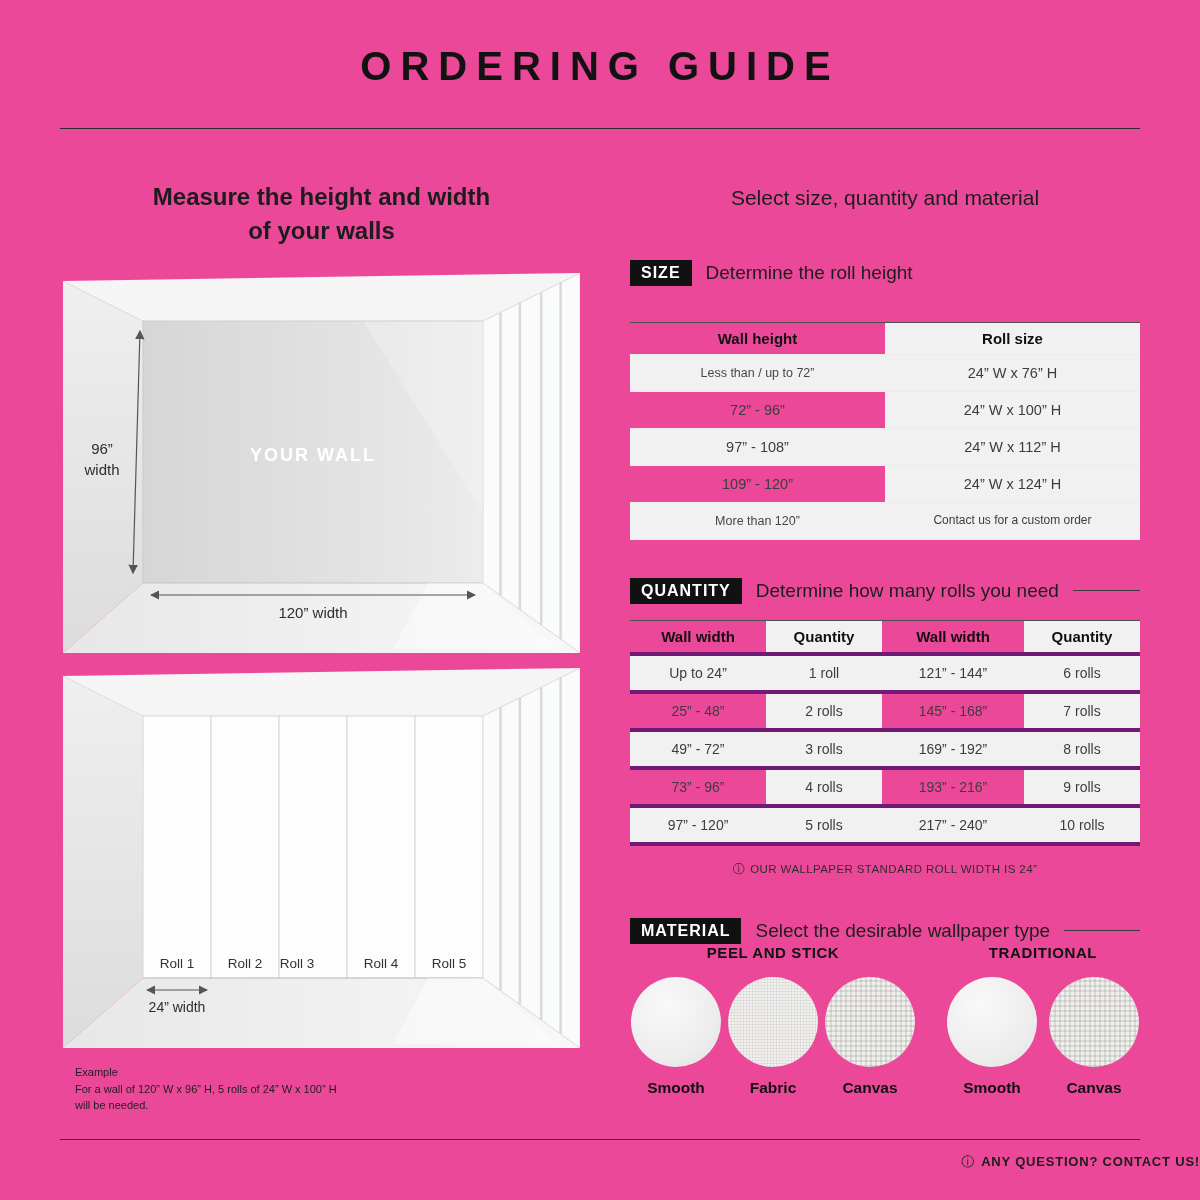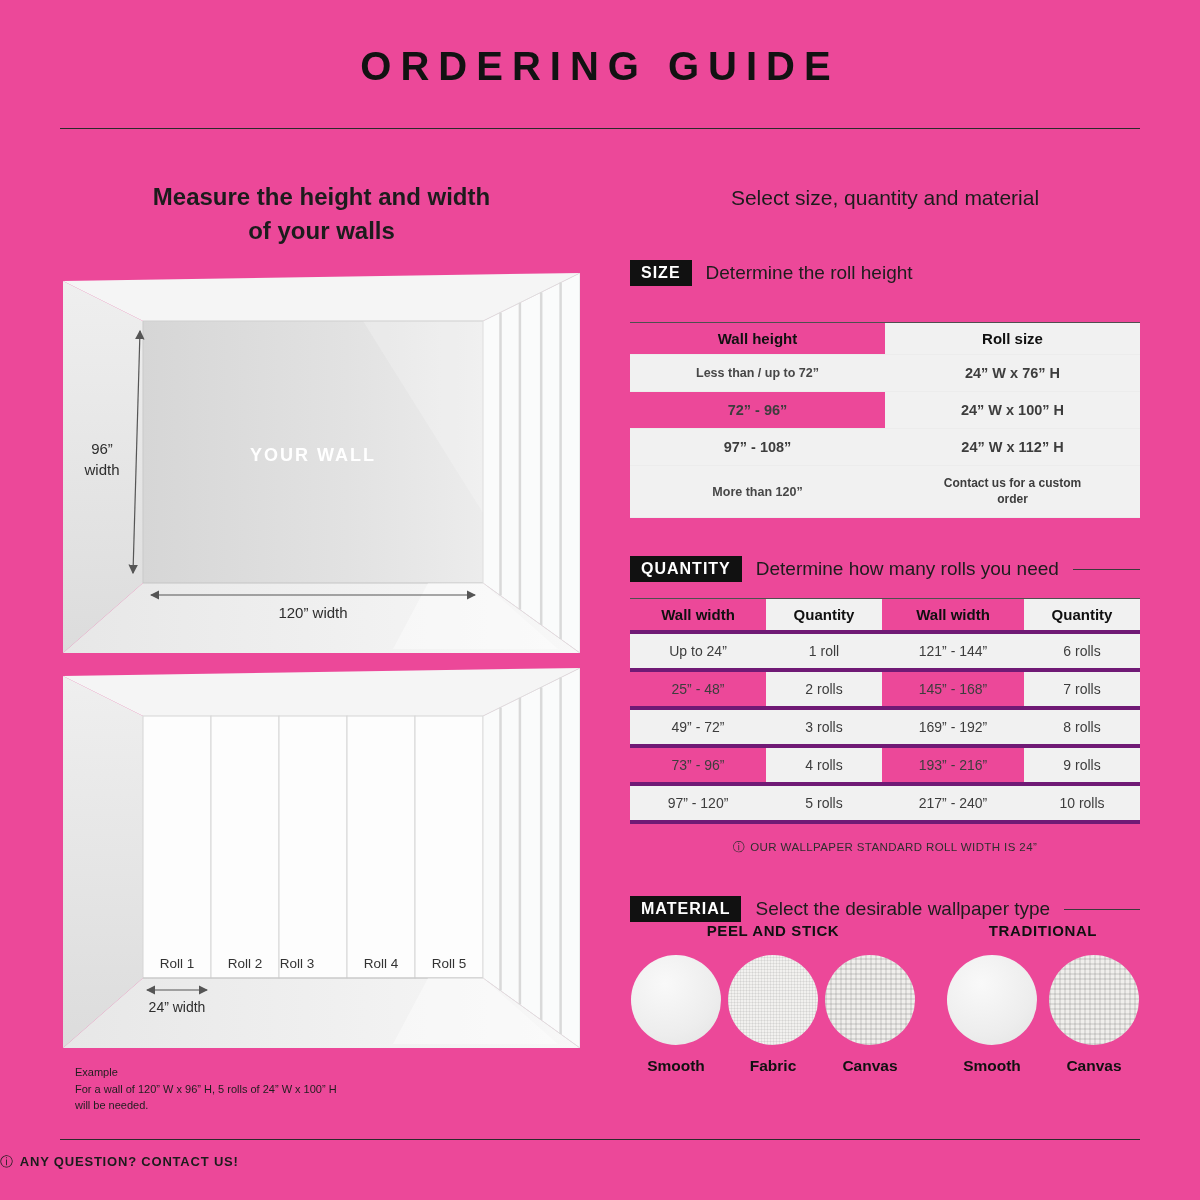--- a/index.html
+++ b/index.html
@@ -41,21 +41,21 @@
   .sec-mat  { margin-top:40px; }
   .badge { background:#111111; color:#ffffff; font-weight:700; font-size:16px;
            letter-spacing:1px; padding:4px 11px; }
   .sec-title { margin-left:14px; font-size:19px; color:#1d1d1d; }
   .rule { flex:1; height:1px; background:#3a3a3a; margin-left:14px; }
 
   
   .size-table { margin-top:36px; border-top:1px solid #4f4f4f; }
   .s-row { display:grid; grid-template-columns:255px 255px; border-bottom:1px solid #ececec; }
   .s-cell { padding:10px 6px; display:flex; align-items:center; justify-content:center;
-            text-align:center; font-size:14.5px; color:#3d3d3d;font-weight:bold; }
+            text-align:center; font-size:14.5px; color:#3d3d3d; }
   .s-cell.head { font-weight:700; font-size:15px; color:#101010; padding:7px 6px; }
   .shade { background:#f1f1f1; }
   .odd .s-cell:first-child { background:#f1f1f1; }
   .small { font-size:12.5px; color:#474747; }
   .wrap { font-size:12px; line-height:1.3; max-width:160px; margin:0 auto; }
 
   
   .qty-table { margin-top:16px; border-top:1px solid #4f4f4f; }
   .q-row { display:grid; grid-template-columns:136px 116px 142px 116px; border-bottom:4px solid #701a75; }
   .q-cell { padding:9px 4px; display:flex; align-items:center; justify-content:center;
@@ -81,21 +81,21 @@
       repeating-linear-gradient(0deg,  rgba(120,120,120,0.13) 0 1px, transparent 1px 3px),
       repeating-linear-gradient(90deg, rgba(120,120,120,0.13) 0 1px, transparent 1px 3px); }
   .tex-canvas { background-color:#f0efec;
     background-image:
       repeating-linear-gradient(0deg,  rgba(110,110,110,0.17) 0 2px, transparent 2px 5px),
       repeating-linear-gradient(90deg, rgba(110,110,110,0.17) 0 2px, transparent 2px 5px); }
   .mat-label { margin-top:12px; font-weight:700; font-size:15.5px; color:#111; }
 
   
   .footer-rule { position:absolute; top:1139px; left:60px; width:1080px; height:1px; background:#2b2b2b; }
-  .footer { position:absolute; top:1153px; left:0; right:0; text-align:left;
+  .footer { position:absolute; top:1153px; left:0; right:0; text-align:right;
             font-size:13px; letter-spacing:0.8px; color:#1c1c1c; font-weight:600; cursor:pointer; }
   .footer .ic { margin-right:6px; font-weight:400; }
 </style>
 </head>
 <body>
 
 <div class="page">
 
   <h1 class="title">ORDERING GUIDE</h1>
   <div class="top-rule"></div>
@@ -224,20 +224,24 @@
         <div class="s-cell shade">24” W x 76” H</div>
       </div>
       <div class="s-row">
         <div class="s-cell">72” - 96”</div>
         <div class="s-cell shade">24” W x 100” H</div>
       </div>
       <div class="s-row odd">
         <div class="s-cell">97” - 108”</div>
         <div class="s-cell shade">24” W x 112” H</div>
       </div>
+      <div class="s-row">
+        <div class="s-cell">109” - 120”</div>
+        <div class="s-cell shade">24” W x 124” H</div>
+      </div>
       <div class="s-row odd">
         <div class="s-cell small">More than 120”</div>
         <div class="s-cell shade">
             <span class="wrap">Contact us for a custom order</span>
           </div>
       </div>
     </div>
 
     <div class="sec-head sec-qty">
       <span class="badge">QUANTITY</span>

